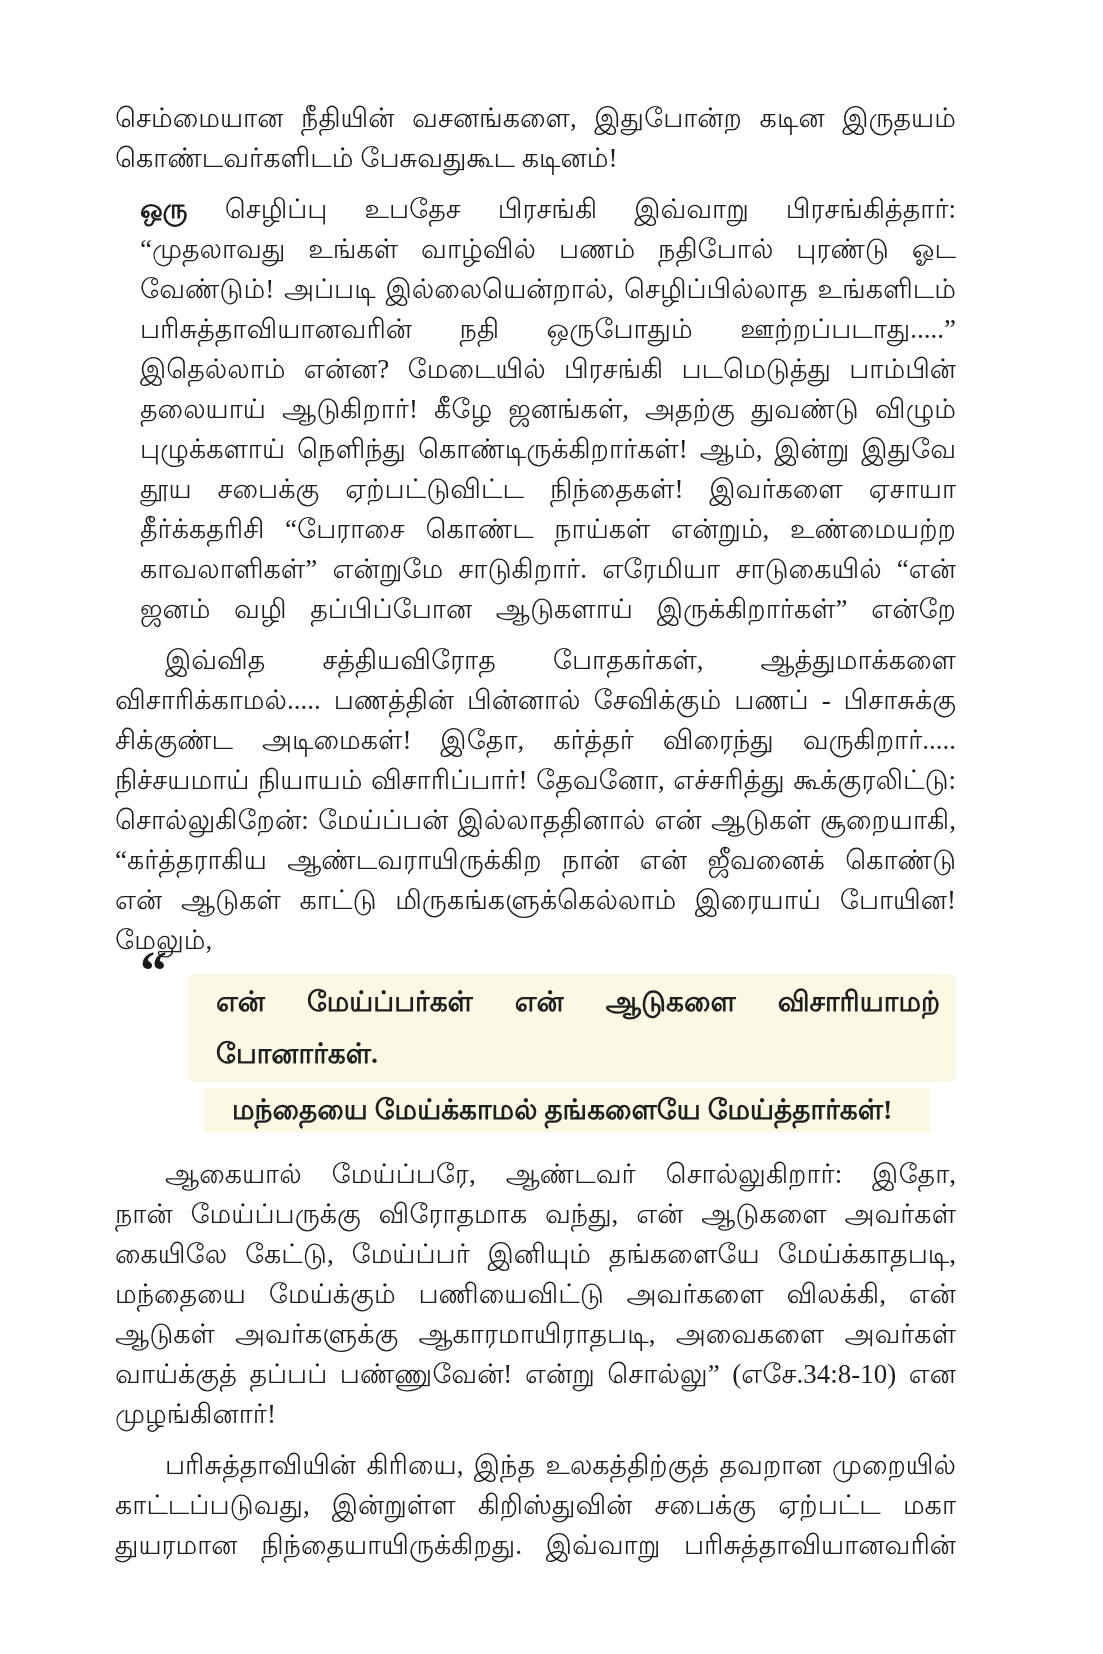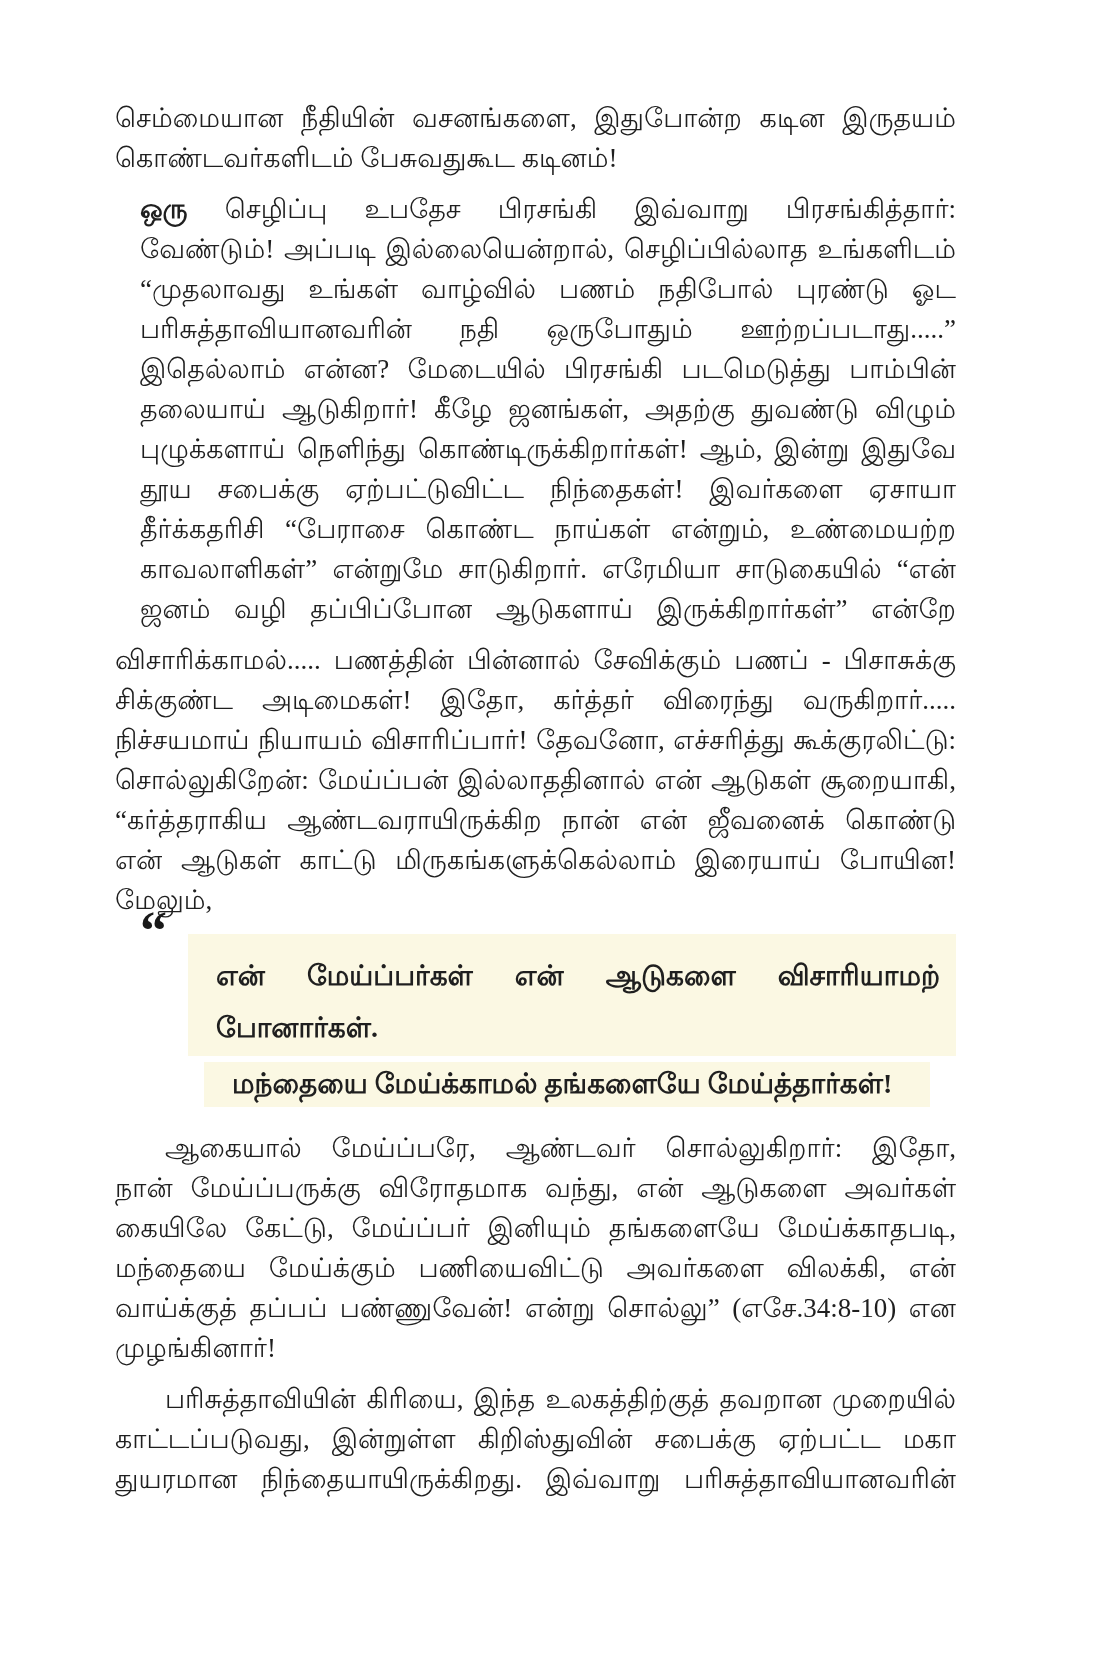--- a/index.html
+++ b/index.html
@@ -52,75 +52,78 @@
     line-height: 1;
     color: #191919;
   }
   .vq .hline {
     font-size: 28px;
     font-weight: bold;
     line-height: 52px;
   }
   .vq .hl-full {
     background: var(--hl);
-    padding: 16px 16px 2px 28px;
+    padding: 2px 16px 2px 28px;
     text-align: justify;
     text-align-last: justify;
+    border-radius: 6px;
   }
   .vq .hl-part { padding: 2px 16px; }
   .vq .hl-part .hl-bg {
     background: var(--hl);
     padding: 6px 38px 8px 28px;
   }
 </style>
 </head>
 <body>
 
 <div class="sheet" style="--hl:#fbf8e3;">
 
   <section class="para">
     <div class="line jl">செம்மையான நீதியின் வசனங்களை, இதுபோன்ற கடின இருதயம்</div>
     <div class="line">கொண்டவர்களிடம் பேசுவதுகூட கடினம்!</div>
   </section>
 
   <section class="para bq">
     <div class="line jl"><span class="lead">ஒரு</span> <span>செழிப்பு உபதேச பிரசங்கி இவ்வாறு பிரசங்கித்தார்:</span></div>
+    <div class="line jl">“முதலாவது உங்கள் வாழ்வில் பணம் நதிபோல் புரண்டு ஓட</div>
     <div class="line jl">வேண்டும்! அப்படி இல்லையென்றால், செழிப்பில்லாத உங்களிடம்</div>
-    <div class="line jl">“முதலாவது உங்கள் வாழ்வில் பணம் நதிபோல் புரண்டு ஓட</div>
     <div class="line jl">பரிசுத்தாவியானவரின் நதி ஒருபோதும் ஊற்றப்படாது.....”</div>
     <div class="line jl">இதெல்லாம் என்ன? மேடையில் பிரசங்கி படமெடுத்து பாம்பின்</div>
     <div class="line jl">தலையாய் ஆடுகிறார்! கீழே ஜனங்கள், அதற்கு துவண்டு விழும்</div>
     <div class="line jl">புழுக்களாய் நெளிந்து கொண்டிருக்கிறார்கள்! ஆம், இன்று இதுவே</div>
     <div class="line jl">தூய சபைக்கு ஏற்பட்டுவிட்ட நிந்தைகள்! இவர்களை ஏசாயா</div>
     <div class="line jl">தீர்க்கதரிசி “பேராசை கொண்ட நாய்கள் என்றும், உண்மையற்ற</div>
     <div class="line jl">காவலாளிகள்” என்றுமே சாடுகிறார். எரேமியா சாடுகையில் “என்</div>
     <div class="line jl">ஜனம் வழி தப்பிப்போன ஆடுகளாய் இருக்கிறார்கள்” என்றே</div>
   </section>
 
   <section class="para">
+    <div class="line jl indent">இவ்வித சத்தியவிரோத போதகர்கள், ஆத்துமாக்களை</div>
     <div class="line jl">விசாரிக்காமல்..... பணத்தின் பின்னால் சேவிக்கும் பணப் - பிசாசுக்கு</div>
     <div class="line jl">சிக்குண்ட அடிமைகள்! இதோ, கர்த்தர் விரைந்து வருகிறார்.....</div>
     <div class="line jl">நிச்சயமாய் நியாயம் விசாரிப்பார்! தேவனோ, எச்சரித்து கூக்குரலிட்டு:</div>
     <div class="line jl">சொல்லுகிறேன்: மேய்ப்பன் இல்லாததினால் என் ஆடுகள் சூறையாகி,</div>
     <div class="line jl">“கர்த்தராகிய ஆண்டவராயிருக்கிற நான் என் ஜீவனைக் கொண்டு</div>
     <div class="line jl">என் ஆடுகள் காட்டு மிருகங்களுக்கெல்லாம் இரையாய் போயின!</div>
     <div class="line">மேலும்,</div>
   </section>
 
   <section class="vq">
     <span class="bigq">“</span>
     <div class="hline hl-full">என் மேய்ப்பர்கள் என் ஆடுகளை விசாரியாமற் போனார்கள்.</div>
     <div class="hline hl-part"><span class="hl-bg">மந்தையை மேய்க்காமல் தங்களையே மேய்த்தார்கள்!</span></div>
   </section>
 
   <section class="para">
     <div class="line jl indent">ஆகையால் மேய்ப்பரே, ஆண்டவர் சொல்லுகிறார்: இதோ,</div>
     <div class="line jl">நான் மேய்ப்பருக்கு விரோதமாக வந்து, என் ஆடுகளை அவர்கள்</div>
     <div class="line jl">கையிலே கேட்டு, மேய்ப்பர் இனியும் தங்களையே மேய்க்காதபடி,</div>
     <div class="line jl">மந்தையை மேய்க்கும் பணியைவிட்டு அவர்களை விலக்கி, என்</div>
+    <div class="line jl">ஆடுகள் அவர்களுக்கு ஆகாரமாயிராதபடி, அவைகளை அவர்கள்</div>
     <div class="line jl">வாய்க்குத் தப்பப் பண்ணுவேன்! என்று சொல்லு” (எசே.34:8-10) என</div>
     <div class="line">முழங்கினார்!</div>
   </section>
 
   <section class="para">
     <div class="line jl indent">பரிசுத்தாவியின் கிரியை, இந்த உலகத்திற்குத் தவறான முறையில்</div>
     <div class="line jl">காட்டப்படுவது, இன்றுள்ள கிறிஸ்துவின் சபைக்கு ஏற்பட்ட மகா</div>
     <div class="line jl">துயரமான நிந்தையாயிருக்கிறது. இவ்வாறு பரிசுத்தாவியானவரின்</div>
   </section>
 

